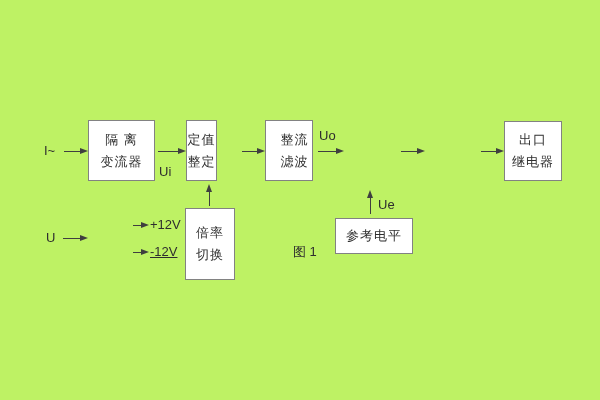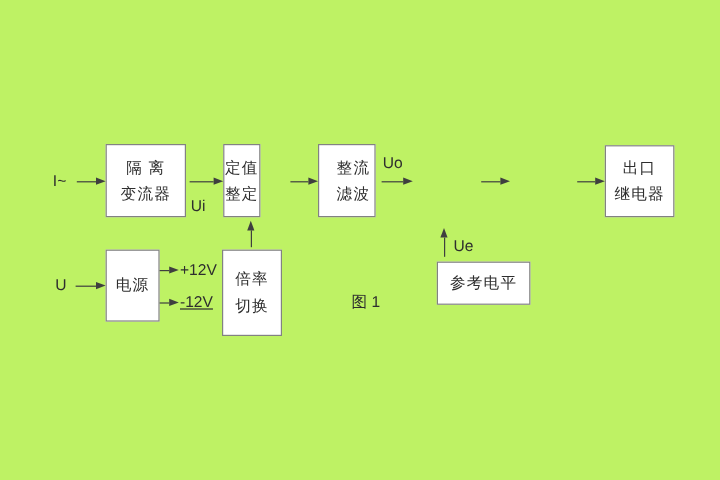--- a/index.html
+++ b/index.html
@@ -69,30 +69,27 @@
     <span>滤波</span>
   </div>
 
 
 
   <div class="box" style="left:504px;top:121px;width:58px;height:60px;">
     <span>出口</span>
     <span>继电器</span>
   </div>
 
-  <div class="box" style="left:88px;top:208px;width:45px;height:60px;">
-    <span>电源</span>
-  </div>
 
   <div class="box" style="left:185px;top:208px;width:50px;height:72px;">
     <span>倍率</span>
     <span>切换</span>
   </div>
 
-  <div class="box" style="left:335px;top:218px;width:78px;height:36px;gap:0;margin-left:29px;">
+  <div class="box" style="left:335px;top:218px;width:78px;height:36px;gap:0;">
     <span>参考电平</span>
   </div>
 
   <span class="lbl" style="left:44px;top:144px;">I~</span>
   <span class="lbl" style="left:159px;top:130px;margin-top:35px;">Ui</span>
   <span class="lbl" style="left:319px;top:129px;">Uo</span>
   <span class="lbl" style="left:46px;top:231px;">U</span>
   <span class="lbl" style="left:150px;top:218px;">+12V</span>
   <span class="lbl" style="left:150px;top:245px;text-decoration:underline;">-12V</span>
   <span class="lbl" style="left:378px;top:198px;">Ue</span>

